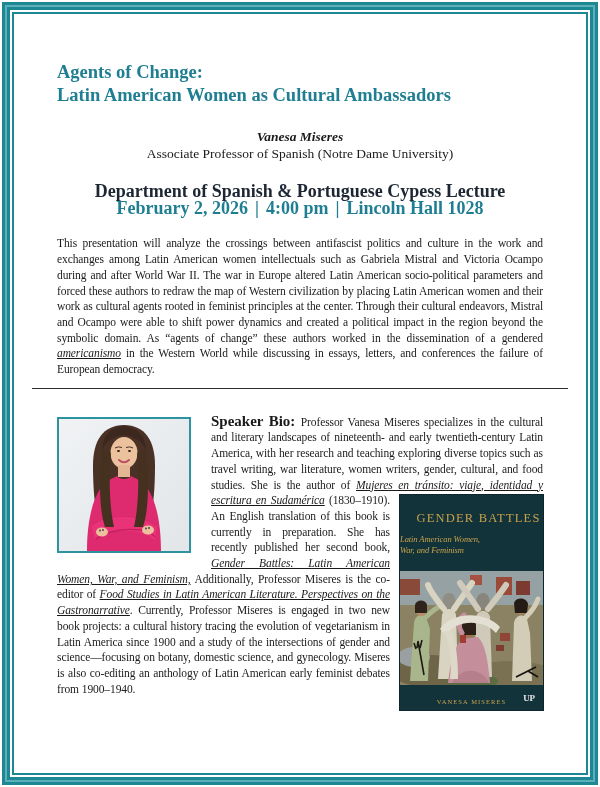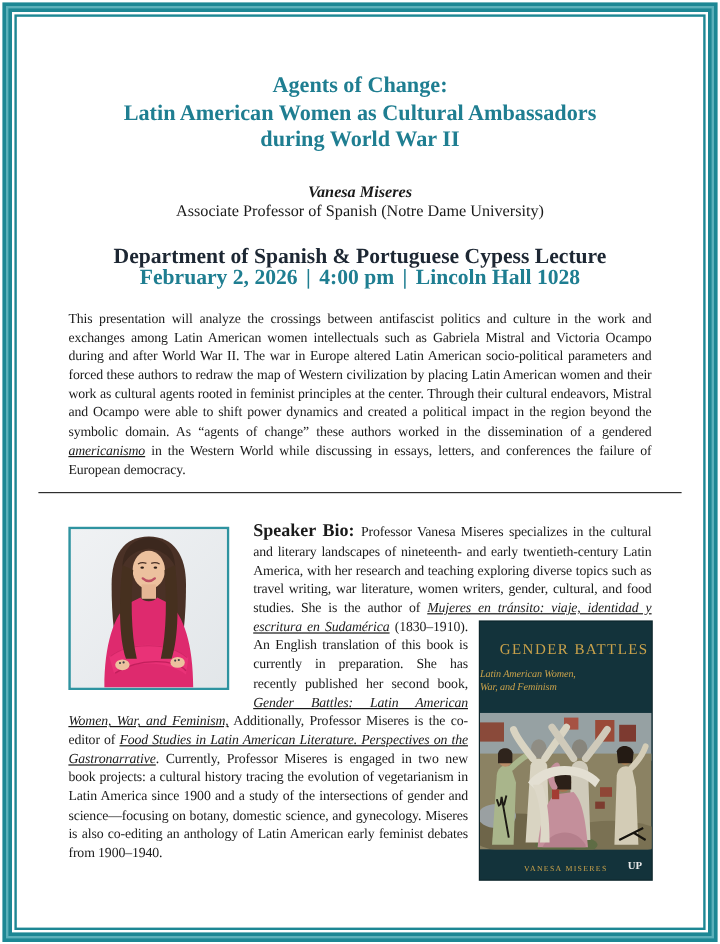--- a/index.html
+++ b/index.html
@@ -7,21 +7,21 @@
     position:relative;width:600px;height:787px;background:#fff;overflow:hidden;
     font-family:"Liberation Serif","DejaVu Serif",serif;color:#1a1a1a;
   }
   
   .frame-outer{position:absolute;inset:2px;border:8px solid var(--border_teal,#1d8794);pointer-events:none;}
   .frame-bevel{position:absolute;inset:5px;border:2px solid var(--border_teal_light,#5cb0ba);pointer-events:none;}
   .frame-inner{position:absolute;inset:12px;border:2px solid var(--border_teal,#1d8794);pointer-events:none;}
 
   .content{position:absolute;inset:14px;padding:0 43px;}
 
-  .title{margin:47px 0 0;text-align:center;color:var(--accent_teal,#1f7e91);
+  .title{margin:47px 0 0;color:var(--accent_teal,#1f7e91);
     font-size:18.5px;line-height:22.5px;font-weight:bold;}
   .tline{display:block;}
 
   .speaker{margin-top:23px;text-align:center;font-size:13.5px;line-height:16.8px;}
   .speaker-name{font-weight:bold;font-style:italic;}
 
   .event{margin-top:20px;text-align:center;font-weight:bold;font-size:18px;line-height:17.4px;}
   .event-series{color:var(--dept_color,#1d2733);}
   .event-when{color:var(--accent_teal,#1f7e91);}
   .sep{padding:0 7px;}
@@ -59,21 +59,20 @@
 <div class="page">
   <div class="frame-outer"></div>
   <div class="frame-bevel"></div>
   <div class="frame-inner"></div>
 
   <div class="content">
 
     <h1 class="title">
       <span class="tline">Agents of Change:</span>
       <span class="tline">Latin American Women as Cultural Ambassadors</span>
-      <span class="tline">during World War II</span>
     </h1>
 
     <div class="speaker">
       <div class="speaker-name">Vanesa Miseres</div>
       <div class="speaker-role">Associate Professor of Spanish (Notre Dame University)</div>
     </div>
 
     <div class="event">
       <div class="event-series">Department of Spanish &amp; Portuguese Cypess Lecture</div>
       <div class="event-when">

